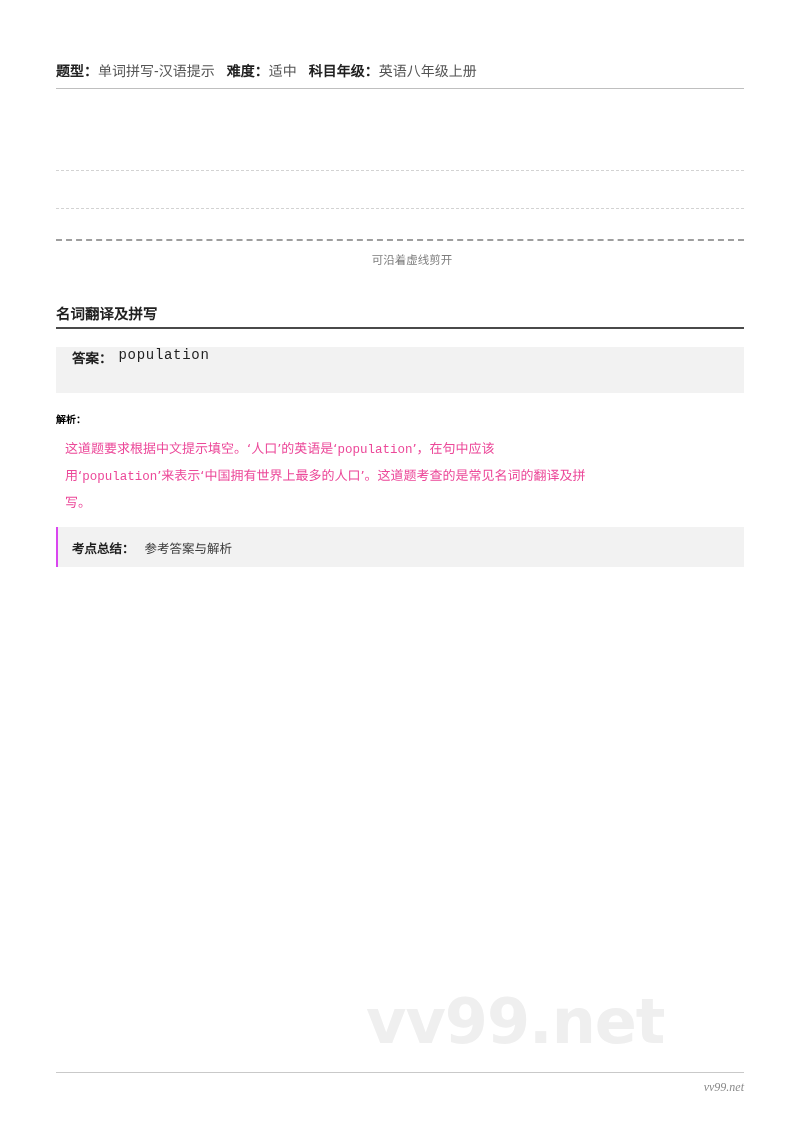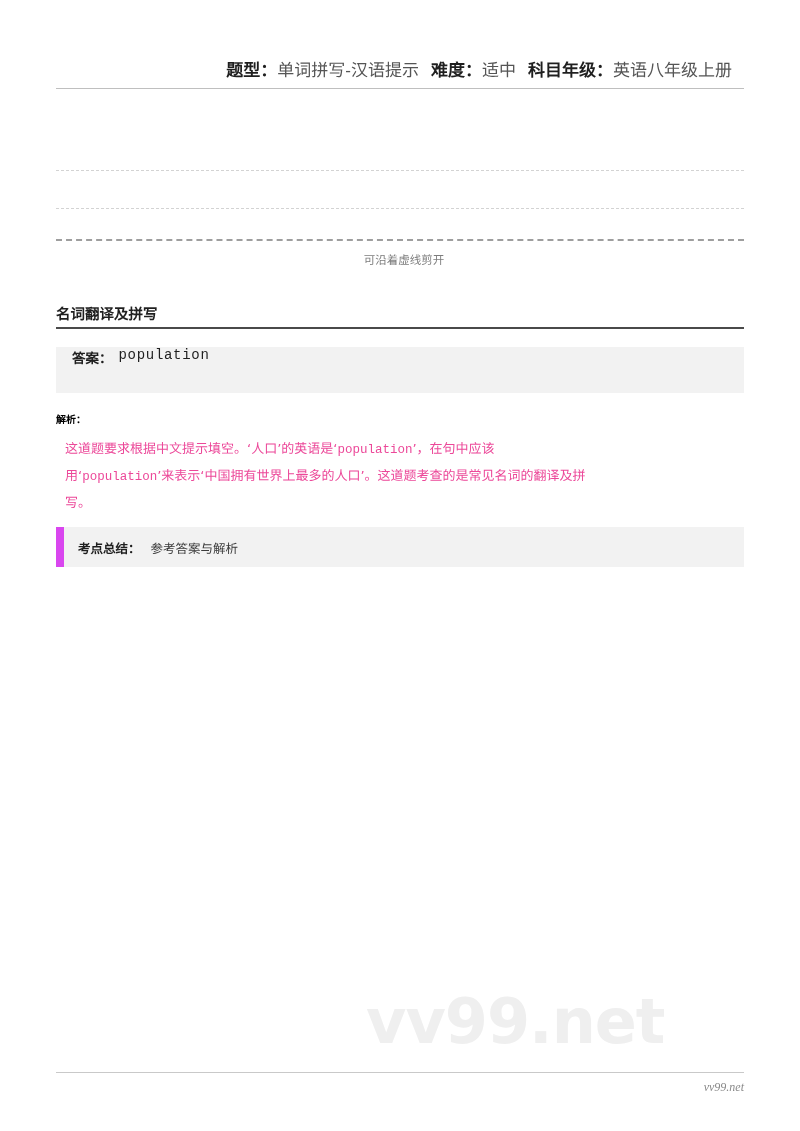--- a/index.html
+++ b/index.html
@@ -18,25 +18,24 @@
     overflow: hidden;
     box-sizing: border-box;
   }
 
   
   .meta-row {
     position: absolute;
     left: 56px;
     top: 62px;
     width: 688px;
-    font-size: 17px;
+    font-size: 14px;
     line-height: 18px;
     white-space: nowrap;
     color: #3c3c3c;
-    text-align: right;
   }
   .meta-label {
     font-weight: bold;
     color: #1f1f1f;
   }
   .meta-value {
     color: #555555;
     margin-right: 12px;
   }
   .meta-rule {
@@ -83,21 +82,21 @@
   
   .cut-line {
     position: absolute;
     left: 56px;
     top: 239px;
     width: 688px;
     border-top: 2px dashed #9e9e9e;
   }
   .cut-text {
     position: absolute;
-    left: 60px;
+    left: 68px;
     top: 251px;
     width: 688px;
     text-align: center;
     font-family: "DejaVu Sans", sans-serif;
     font-size: 11.5px;
     color: #7d7d7d;
   }
 
   
   .section-title {
@@ -173,21 +172,21 @@
     position: absolute;
     left: 56px;
     top: 527px;
     width: 688px;
     height: 40px;
     background: #f2f2f2;
     box-sizing: border-box;
     display: flex;
     align-items: center;
     padding-left: 14px;
-    border-left: 8px solid #d946ef;
+    border-left: 2px solid #d946ef;
   }
   .keypoint-label {
     font-family: "DejaVu Sans", sans-serif;
     font-size: 12.5px;
     font-weight: bold;
     color: #1f1f1f;
     margin-right: 10px;
   }
   .keypoint-value {
     font-family: "DejaVu Sans", sans-serif;

